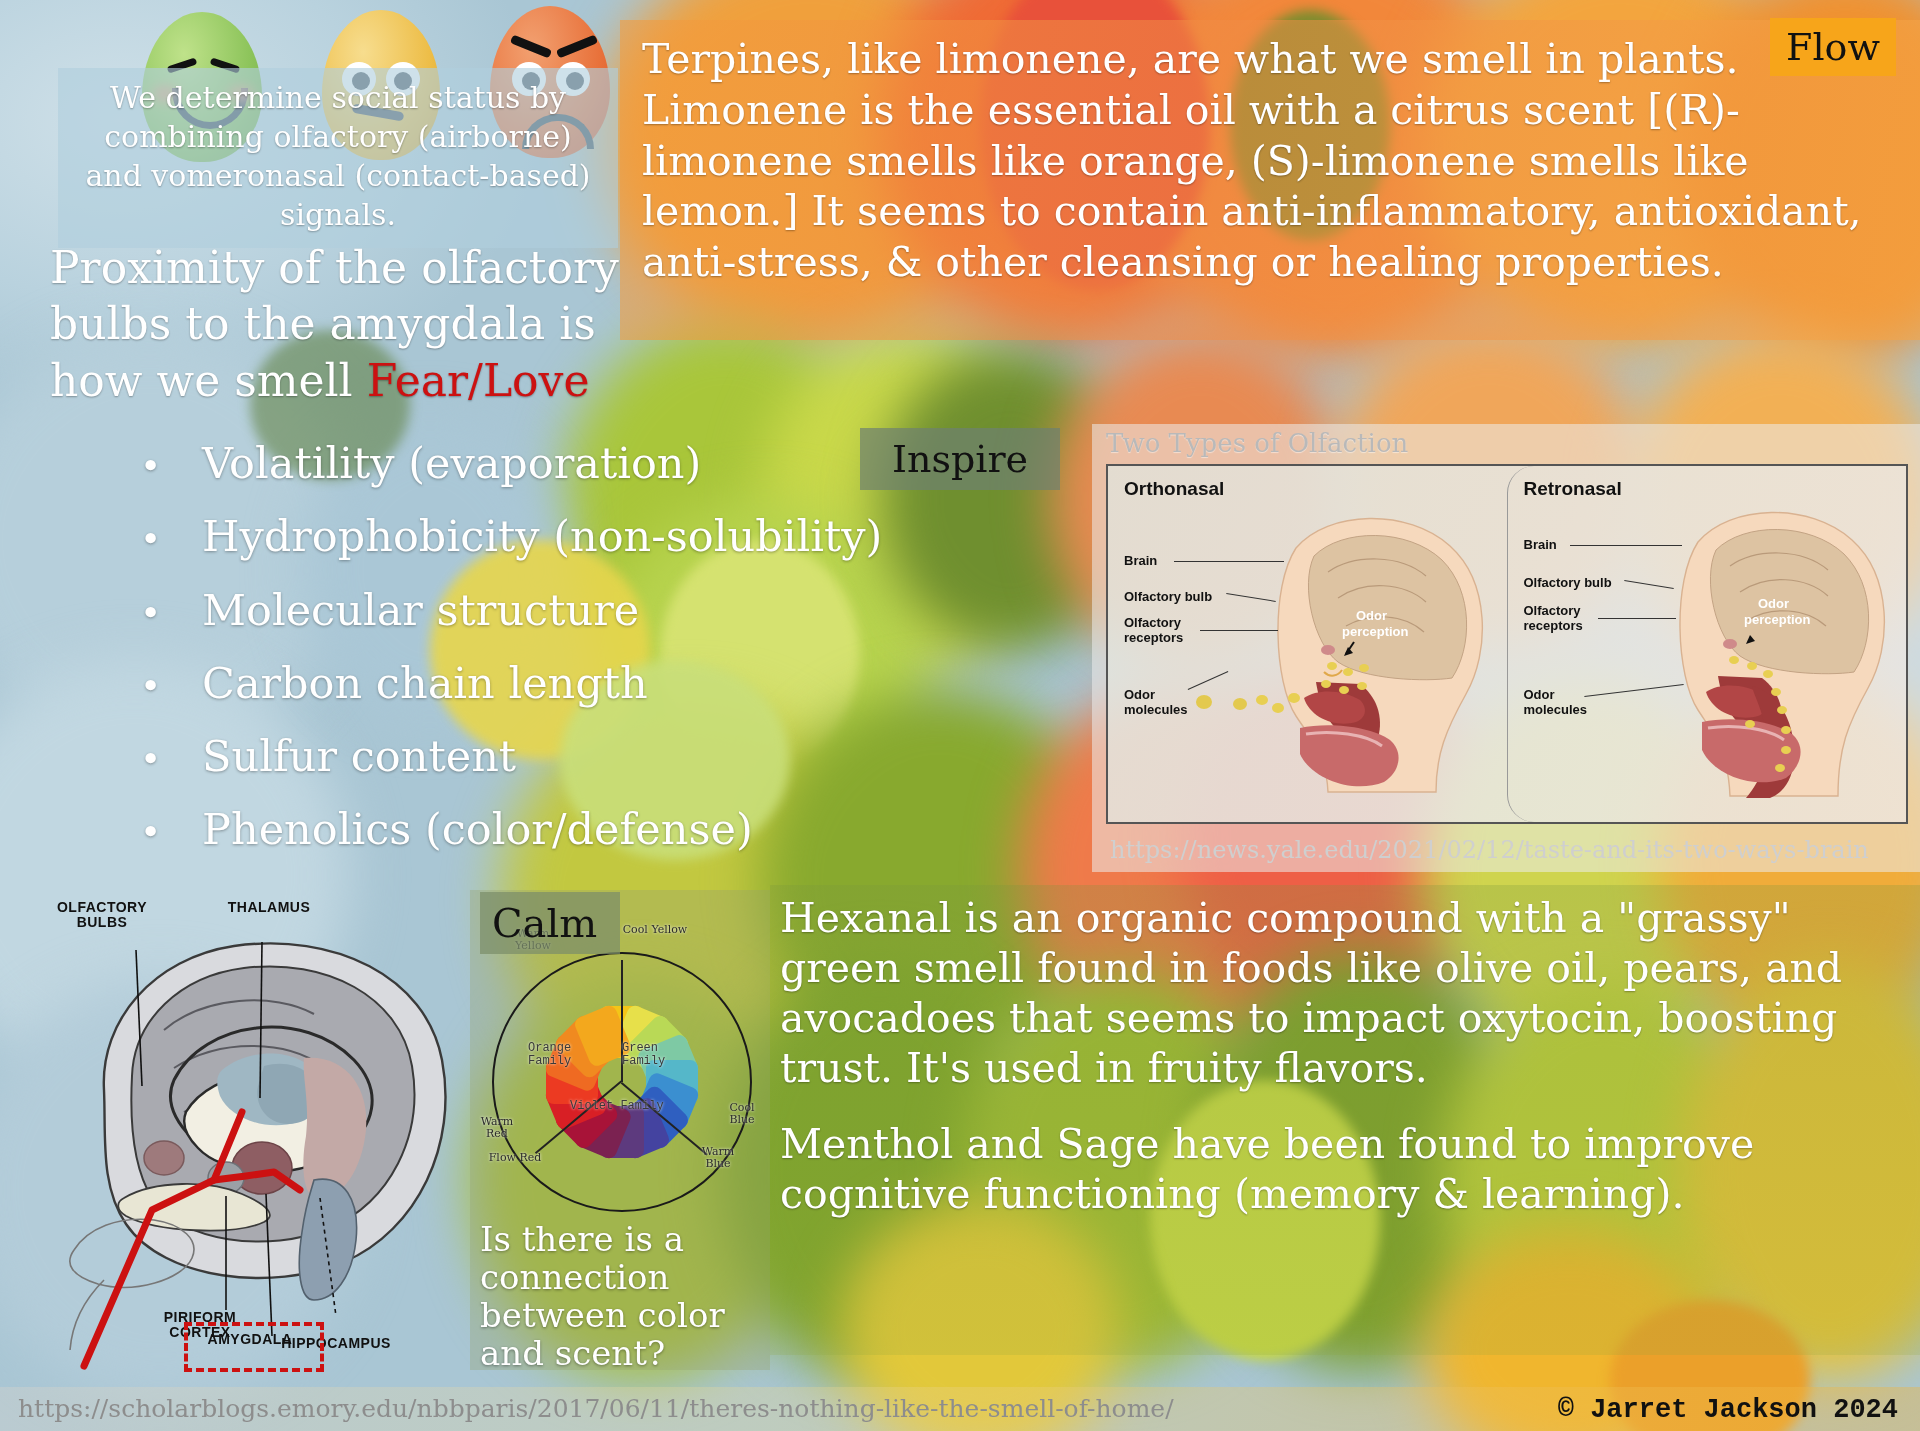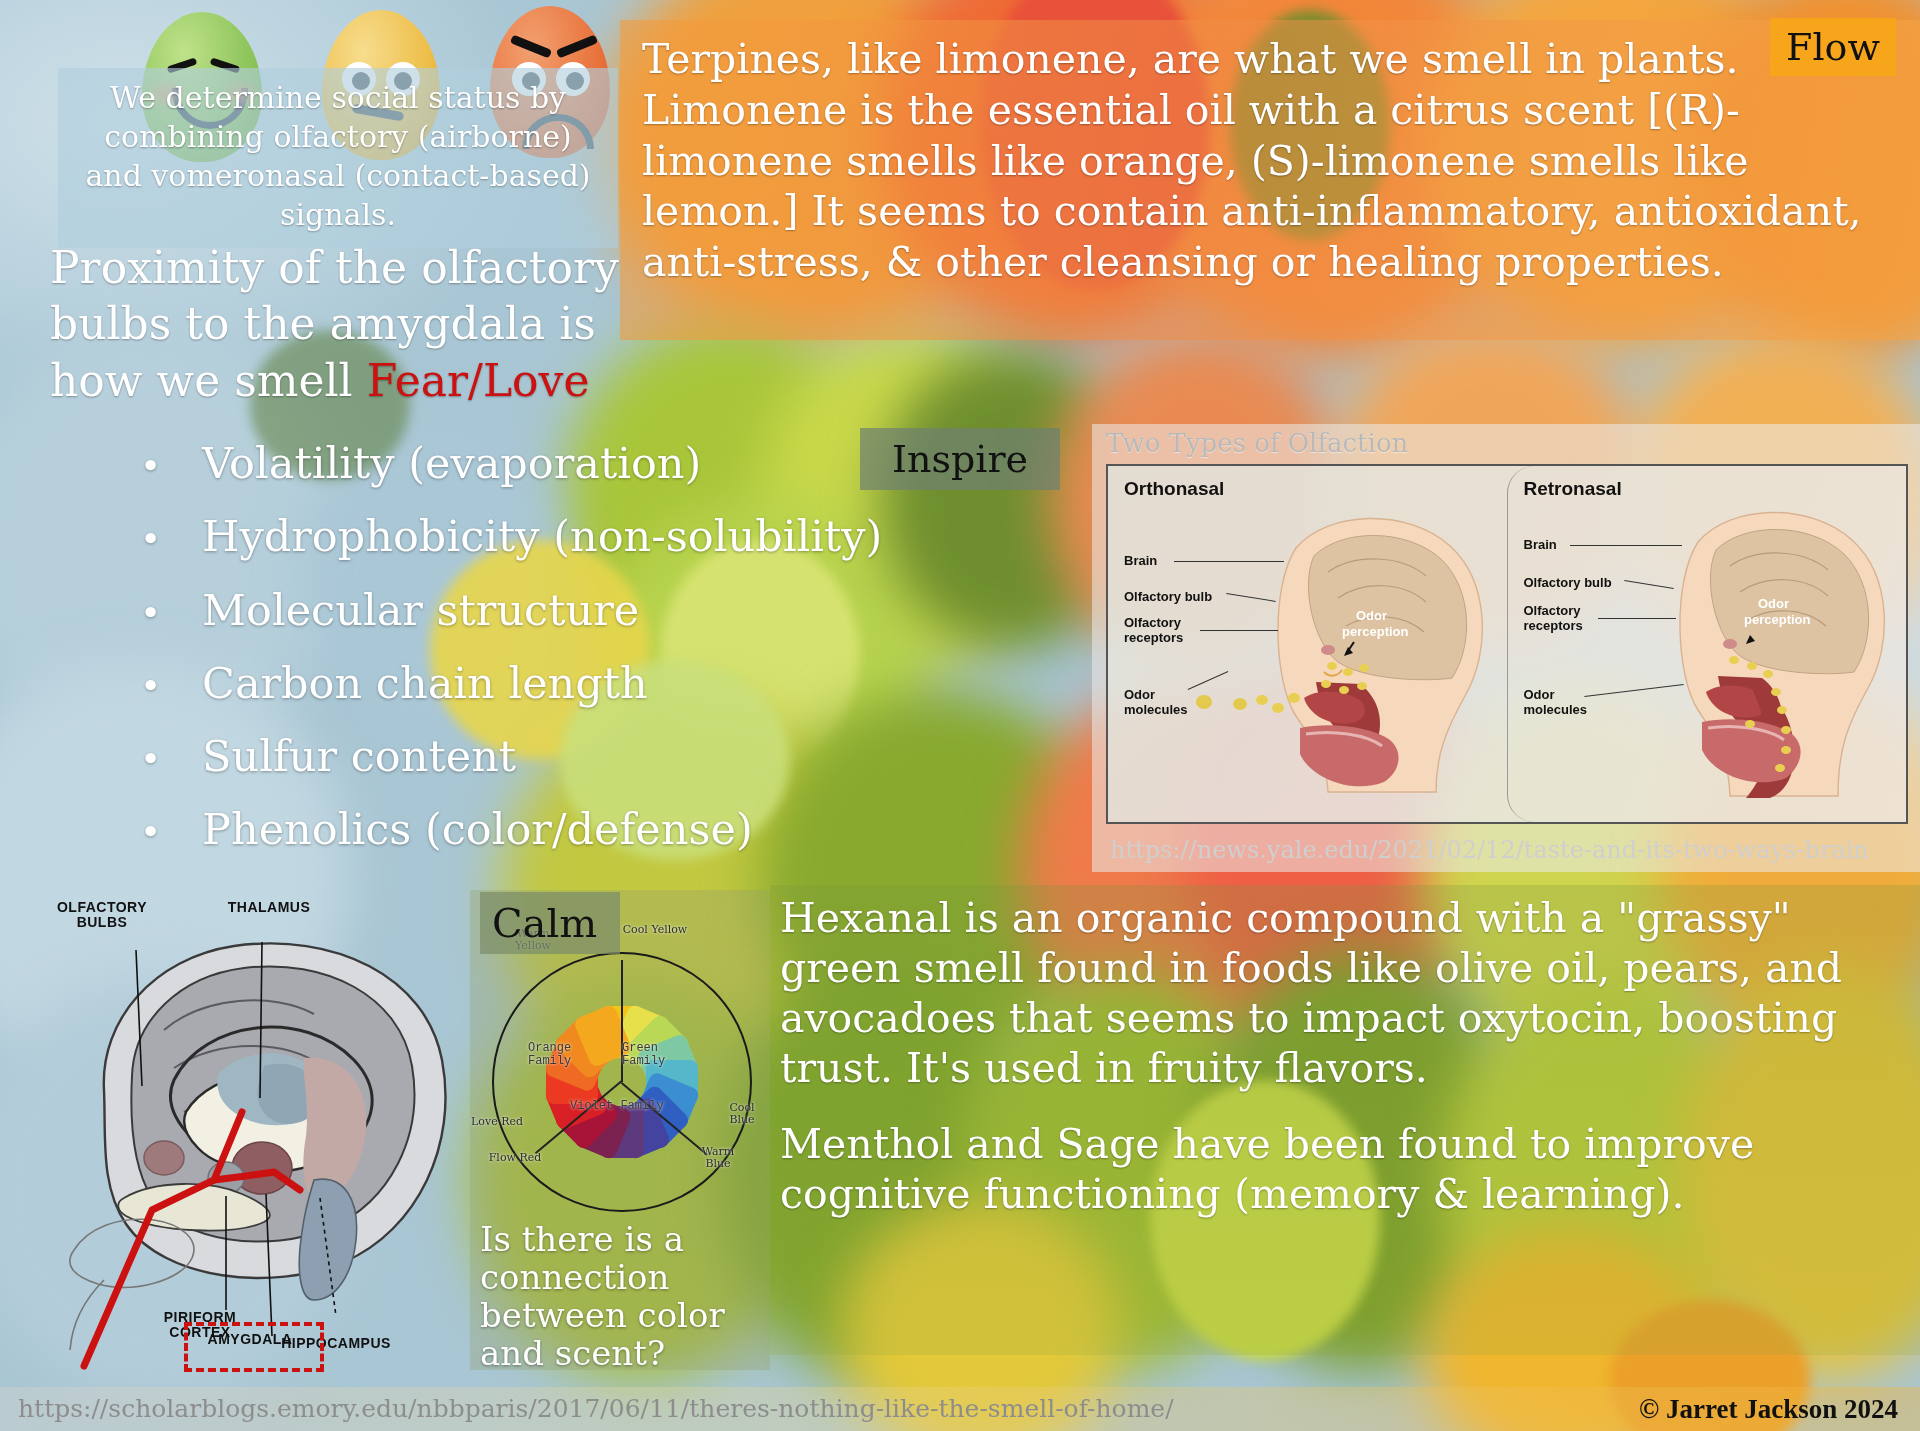--- a/index.html
+++ b/index.html
@@ -188,21 +188,21 @@
     background:linear-gradient(90deg,rgba(210,210,205,.42),rgba(230,215,150,.35) 40%,rgba(240,180,60,.40));
   }
   #footer-url{
     position:absolute;left:18px;bottom:8px;
     font-size:25px;color:#8d8d8d;
     font-family:"DejaVu Serif",serif;
   }
   #copyright{
     position:absolute;right:22px;bottom:6px;
     font-size:27px;color:#111;
-    font-family:Liberation Serif, serif;font-weight:bold;
+    font-family:Liberation Mono, monospace;font-weight:bold;
   }
 
   
   .egg{position:absolute;border-radius:50% 50% 48% 48%/56% 56% 44% 44%;}
   .eye{position:absolute;background:#fff;border-radius:50%;}
   .pupil{position:absolute;background:#4a5560;border-radius:50%;}
   .brow{position:absolute;background:#111;border-radius:4px;}
   .mouth{position:absolute;}
 </style>
 </head>
@@ -502,21 +502,21 @@
       <div class="spoke" style="left:127px;top:6px;width:1.5px;height:122px;"></div>
       <div class="spoke" style="left:128px;top:128px;width:112px;height:1.5px;transform-origin:0 0;transform:rotate(40deg);"></div>
       <div class="spoke" style="left:128px;top:128px;width:112px;height:1.5px;transform-origin:0 0;transform:rotate(140deg);"></div>
     </div>
 
     <div class="wheel-lbl" style="left:28px;top:38px;width:70px;">Warm Yellow</div>
     <div class="wheel-lbl" style="left:150px;top:34px;width:70px;">Cool Yellow</div>
     <div class="wheel-fam" style="left:58px;top:152px;width:72px;">Orange Family</div>
     <div class="wheel-fam" style="left:152px;top:152px;width:70px;">Green Family</div>
     <div class="wheel-fam" style="left:100px;top:210px;width:100px;">Violet Family</div>
-    <div class="wheel-lbl" style="left:0px;top:226px;width:54px;">Love Red</div>
+    <div class="wheel-lbl" style="left:0px;top:226px;width:54px;">Warm Red</div>
     <div class="wheel-lbl" style="left:18px;top:262px;width:54px;">Flow Red</div>
     <div class="wheel-lbl" style="left:246px;top:212px;width:52px;">Cool Blue</div>
     <div class="wheel-lbl" style="left:222px;top:256px;width:52px;">Warm Blue</div>
 
     <div id="wheel-question">Is there is a connection between color and scent?</div>
   </div>
 
   <div class="badge" id="badge-calm">Calm</div>
 
   <div class="body-text" id="block-scents">

